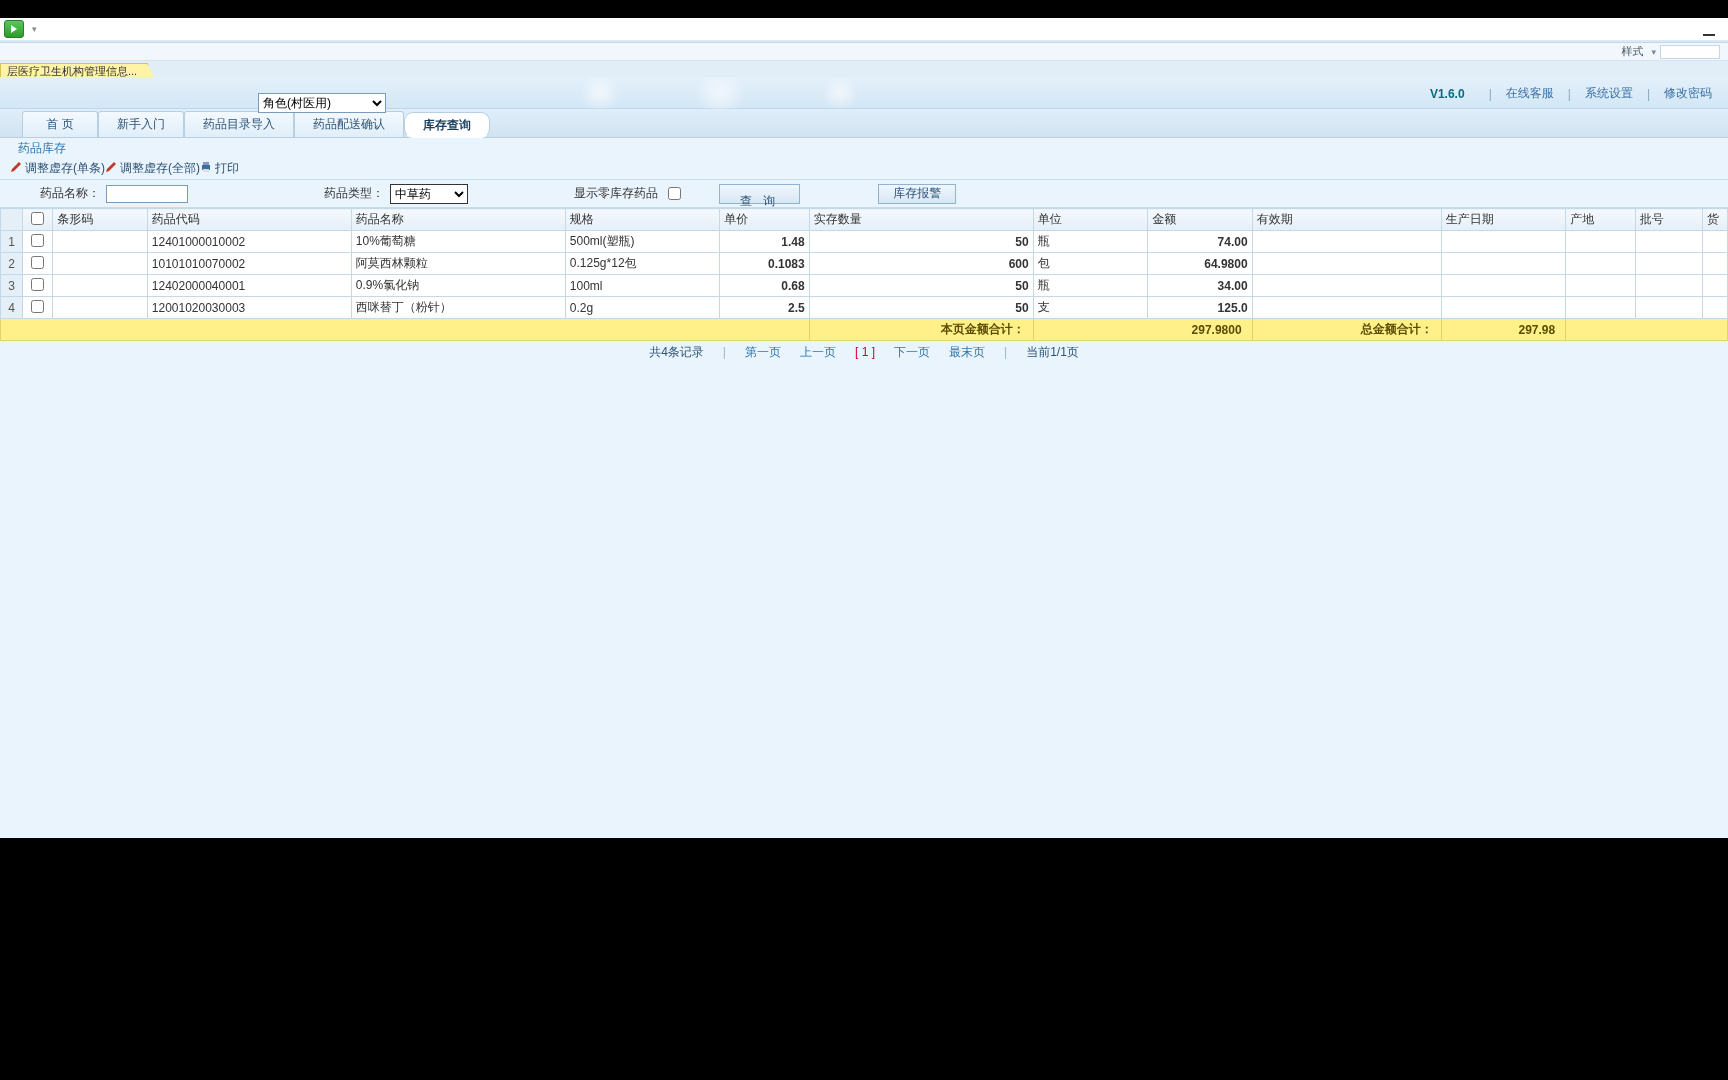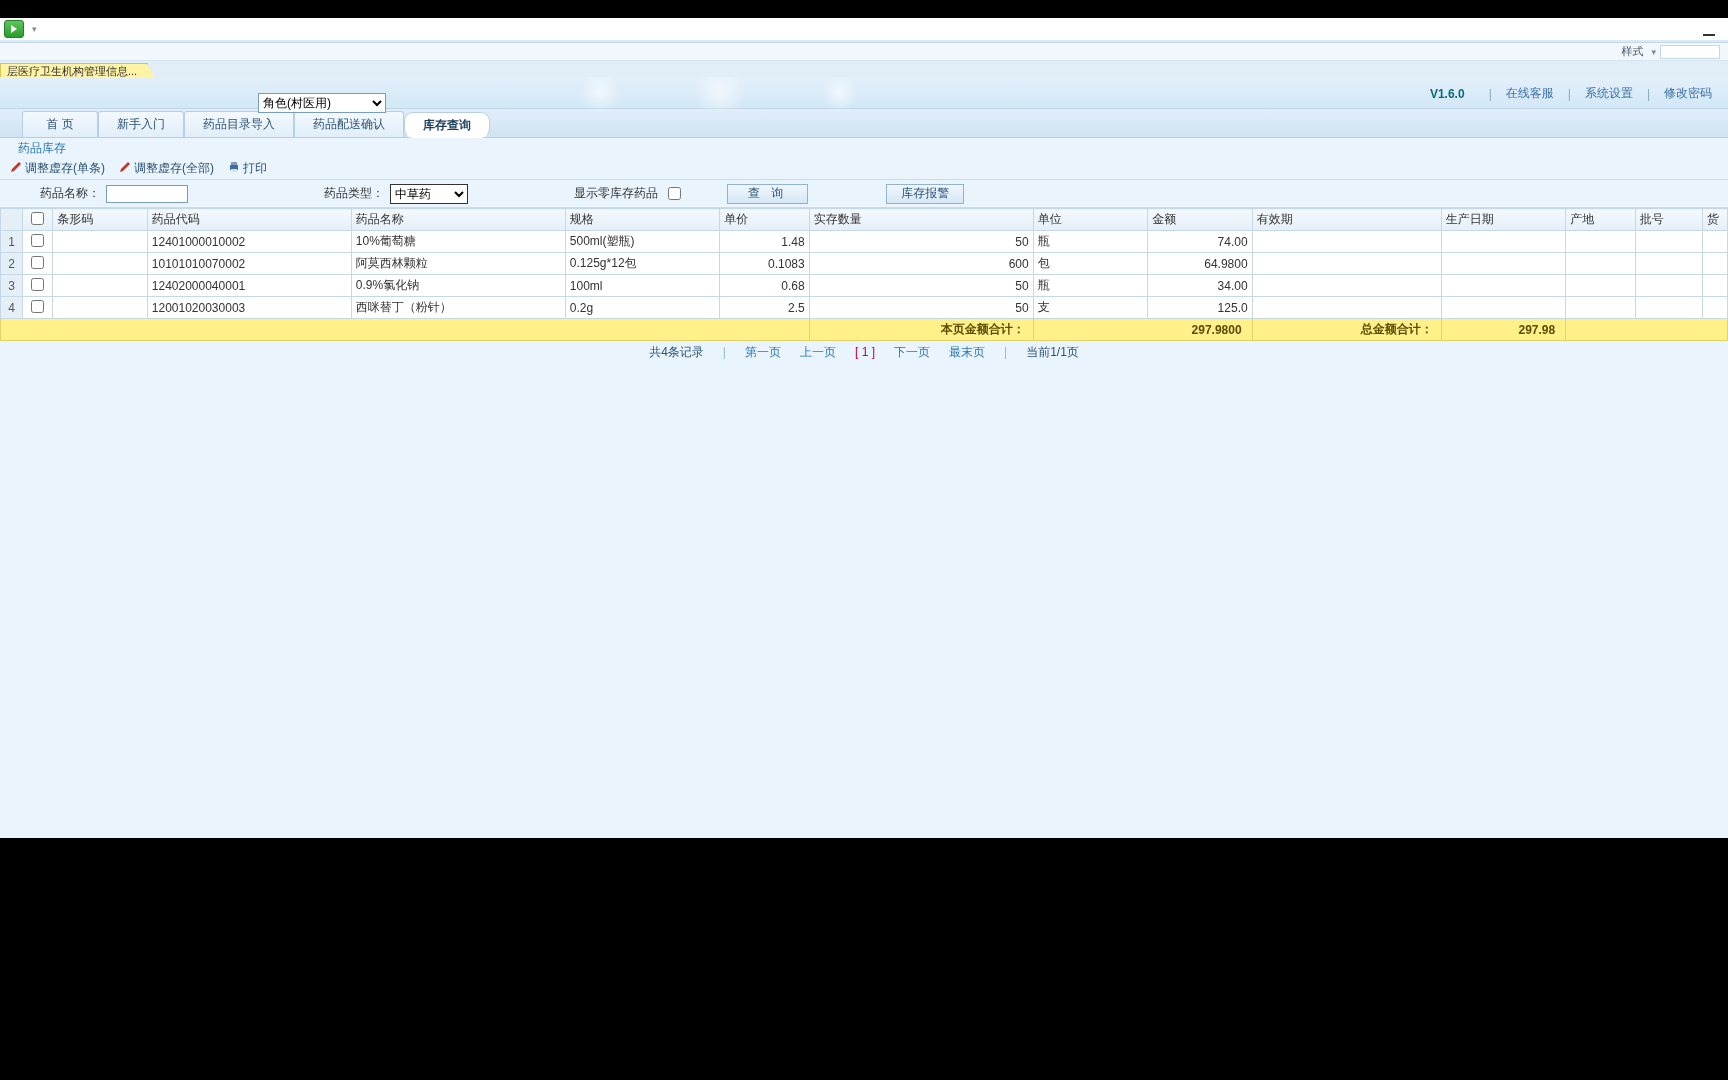--- a/index.html
+++ b/index.html
@@ -119,21 +119,21 @@
       background: #eaf4fc;
       height: calc(100% - 18px - 22px - 3px - 18px - 16px - 32px - 29px - 248px);
       min-height: 700px;
       overflow: hidden;
     }
     .subheader {
       height: 20px; padding: 2px 8px 0 18px; color: #2c77b3;
       font-size: 12px;
     }
     .toolbar {
-      height: 22px; display: flex; align-items: center; gap: 14px;
+      height: 22px; display: flex; align-items: center; 
       padding: 0 10px; border-bottom: 1px solid #c9dbe9;
     }
     .toolbar .tbtn {
       display: flex; align-items: center; gap: 3px; cursor: pointer;
       color: #2c5275; font-size: 12px;
     }
     .toolbar .icon-pencil svg, .toolbar .icon-print svg { width: 12px; height: 12px; }
     .filter-row {
       height: 28px; display: flex; align-items: center; gap: 6px;
       padding: 0 10px; border-bottom: 1px solid #c9dbe9;
@@ -143,21 +143,21 @@
       width: 82px; height: 18px; border: 1px solid #7a9cbc; background: #fff;
     }
     .filter-row .lbl2 { margin-left: 130px; }
     .filter-row select {
       width: 78px; height: 20px; border: 1px solid #333; background: #fff;
       font-size: 12px;
     }
     .filter-row .lbl3 { margin-left: 100px; }
     .filter-row input[type=checkbox] { margin-left: 4px; }
     .filter-row .btn {
-      height: 20px; padding: 0 20px; margin-left: 40px;
+      height: 20px; padding: 8px 20px; margin-left: 32px;
       background: linear-gradient(#f0f7fd, #d6e7f5);
       border: 1px solid #8fb3d0; color: #2c5275;
       cursor: pointer; font-size: 12px;
       letter-spacing: 4px;
     }
     .filter-row .btn.warn {
       background: linear-gradient(#f0f7fd, #d6e7f5);
       margin-left: 72px; letter-spacing: 0; padding: 0 14px;
     }
     .grid {
@@ -168,21 +168,21 @@
       border: 1px solid #c5d8e8; padding: 2px 4px; height: 19px;
       overflow: hidden; white-space: nowrap; text-overflow: ellipsis;
       background: #fff;
     }
     .grid th {
       background: linear-gradient(#f4f9fd, #e4eff8);
       color: #333; text-align: left; font-weight: normal;
     }
     .grid .rownum { background: #e4eff8; text-align: center; color: #555; width: 18px; }
     .grid .chk { text-align: center; width: 24px; }
-    .grid .num { text-align: right; }
+    .grid .num { text-align: right; font-weight: bold; }
     .grid input[type=checkbox] { margin: 0; }
     .total-row td {
       background: #fff08a; font-weight: bold; color: #5a4d00;
       border: 1px solid #e0d36a;
     }
     .total-row .lbl-cell { text-align: right; padding-right: 8px; }
     .total-row .val-cell { text-align: right; padding-right: 10px; }
     .pager {
       height: 22px; display: flex; align-items: center; justify-content: center;
       gap: 19px; color: #2c5275; font-size: 12px; background: #eaf4fc;

